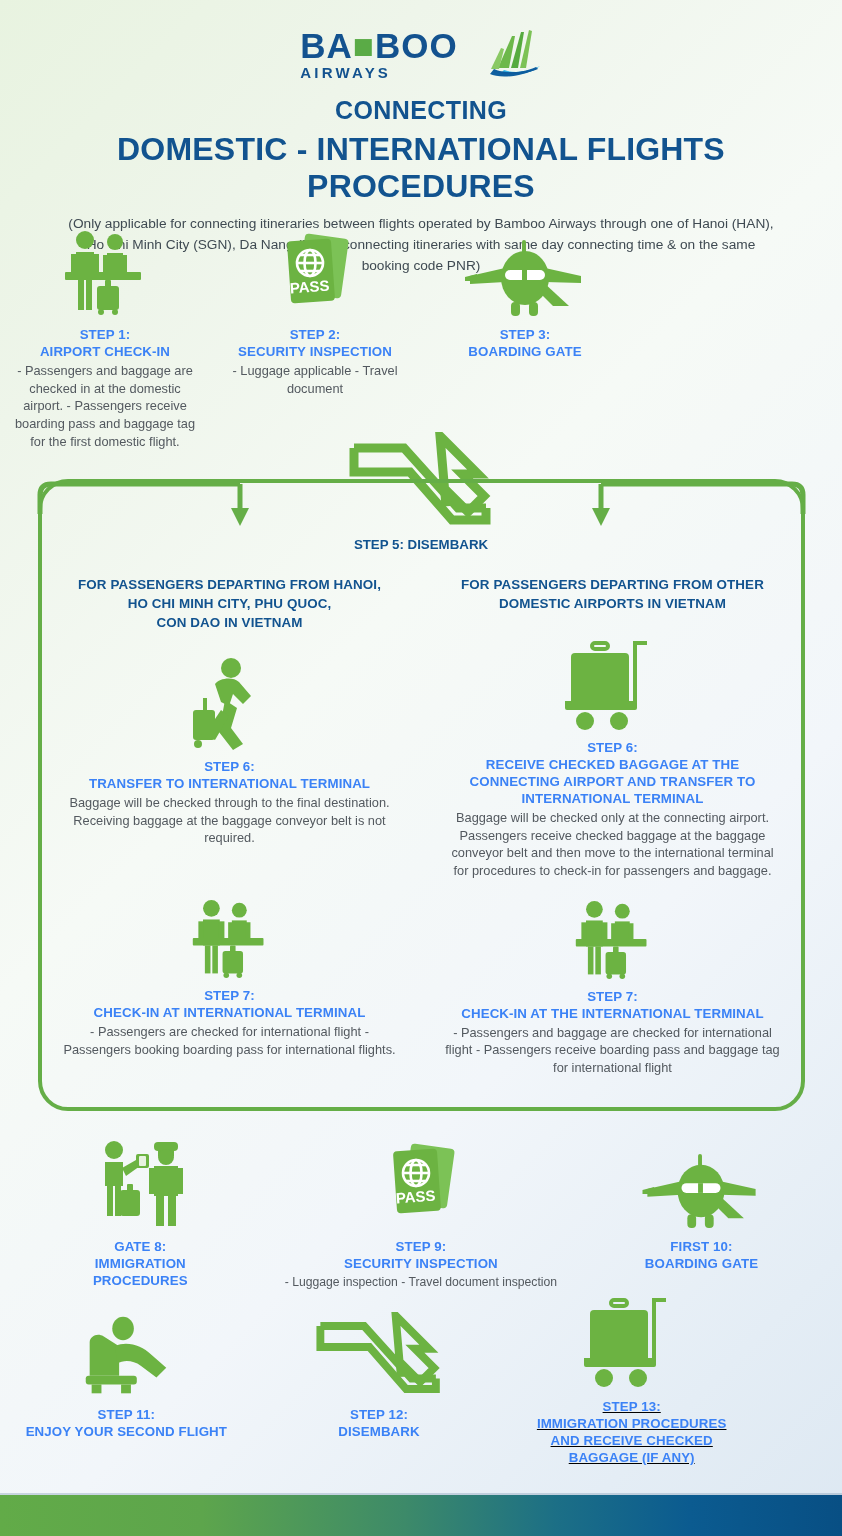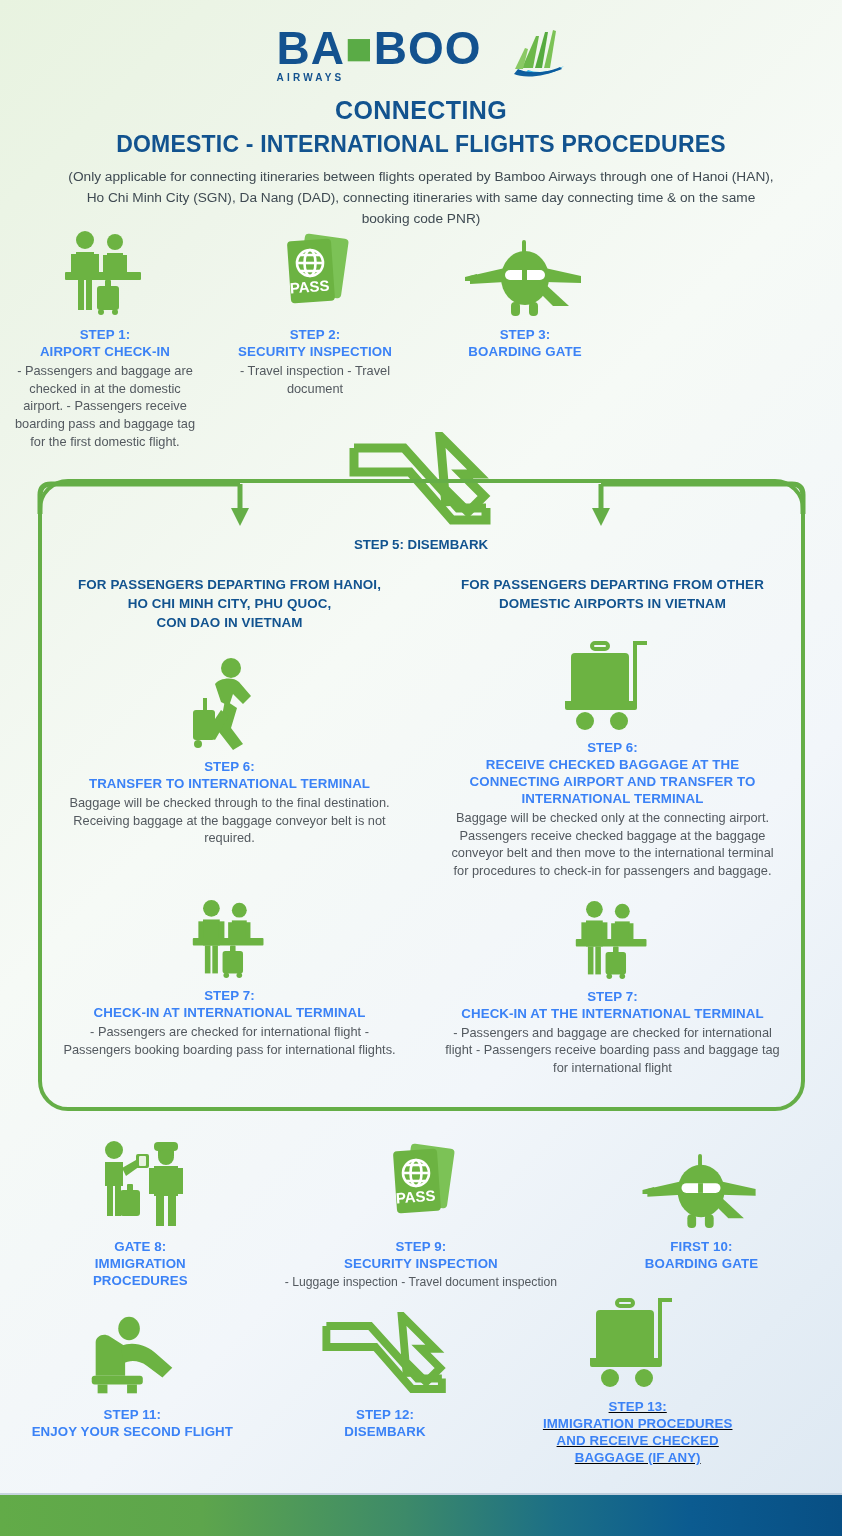--- a/index.html
+++ b/index.html
@@ -19,47 +19,47 @@
   .header { padding-top: 26px; text-align: center; }
 
   .logo-wrap {
     display: inline-flex;
     align-items: center;
     gap: 10px;
     height: 56px;
   }
   .logo-text { text-align: left; line-height: 1; }
   .logo-bamboo {
-    font-size: 46px;
+    font-size: 35px;
     font-weight: bold;
     letter-spacing: 1px;
     color: #13528f;
     position: relative;
     display: inline-block;
   }
   .logo-bamboo .accent { color: #5aab46; }
   .logo-airways {
-    font-size: 10px;
+    font-size: 15px;
     font-weight: bold;
     letter-spacing: 3.2px;
     color: #13528f;
     margin-top: 2px;
   }
   .logo-mark { width: 74px; height: 52px; display: block; }
 
   .title-1 {
     margin-top: 14px;
     font-size: 25px;
     font-weight: bold;
     color: #12538f;
     letter-spacing: 0.4px;
   }
   .title-2 {
     margin-top: 6px;
-    font-size: 23px;
+    font-size: 32px;
     font-weight: bold;
     color: #12538f;
     letter-spacing: 0.2px;
   }
   .subtitle {
     margin: 9px auto 0;
     width: 720px;
     font-size: 13.7px;
     line-height: 1.52;
     color: #3f4a52;
@@ -142,21 +142,21 @@
   .col-right .step7 { margin-top: 20px; }
 
   
   .row-bot1 {
     position: absolute;
     top: 1138px; left: 0; width: 842px;
     display: flex;
   }
   .row-bot2 {
     position: absolute;
-    top: 1306px; left: 6px; width: 758px;
+    top: 1306px; left: 0; width: 758px;
     display: flex;
   }
   .row-bot1 .step, .row-bot2 .step { width: 280.6px; }
   .row-bot1 .step .icon, .row-bot2 .step .icon { height: 90px; margin-bottom: 10px; }
   .row-bot1 .step .step-desc, .row-bot2 .step .step-desc { font-size: 12.2px; }
 
   .row-bot2 .s13 { position: relative; top: -8px; text-decoration: underline; }
 
   
   .footer-bar {
@@ -241,21 +241,21 @@
             <line x1="22" y1="33" x2="48" y2="33"></line>
             <line x1="24.5" y1="25" x2="45.5" y2="25"></line>
             <line x1="24.5" y1="41" x2="45.5" y2="41"></line>
           </g>
           <text x="35" y="62" font-family="Liberation Sans, sans-serif" font-size="15" font-weight="bold" fill="#ffffff" text-anchor="middle" transform="rotate(-4 35 62)">PASS</text>
         </g>
       </svg>
     </div>
     <div class="step-no">STEP 2:</div>
     <div class="step-title">SECURITY INSPECTION</div>
-    <div class="step-desc">- Travel inspection
+    <div class="step-desc">- Luggage applicable
 - Travel document</div>
   </div>
 
   <div class="step">
     <div class="icon">
       <svg width="120" height="80" viewBox="0 0 120 80">
         <g fill="#6cb342">
           <rect x="57" y="4" width="4" height="18" rx="2"></rect>
           <ellipse cx="60" cy="42" rx="24" ry="27"></ellipse>
           <path d="M5 40 L40 32 L40 46 L5 48 Z"></path>

